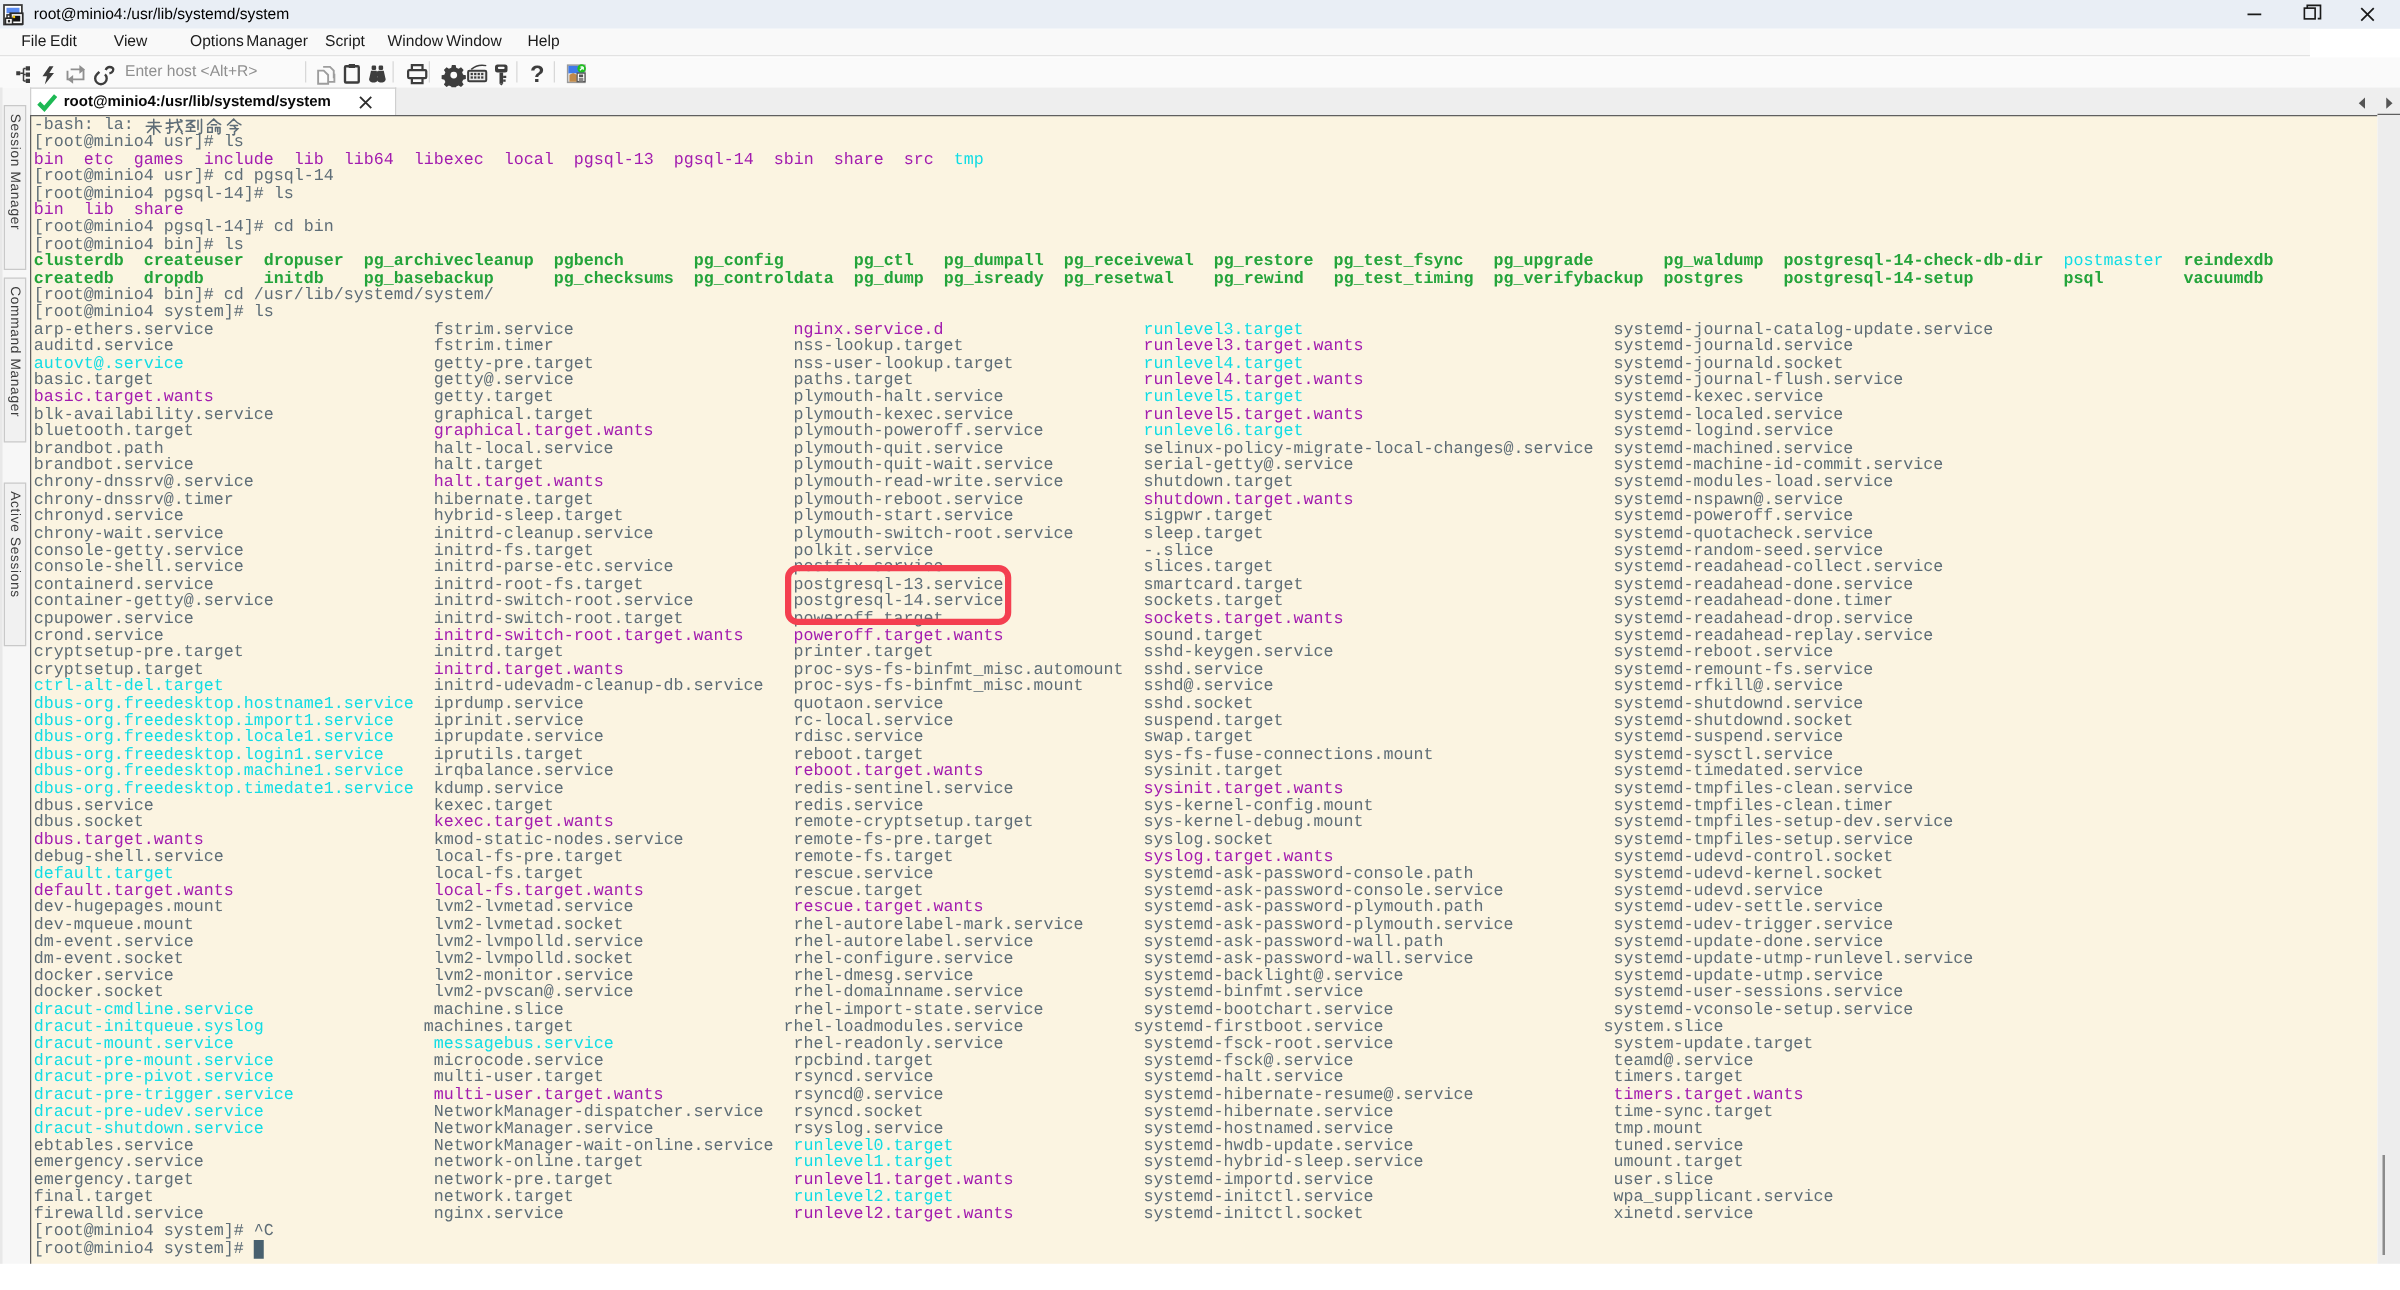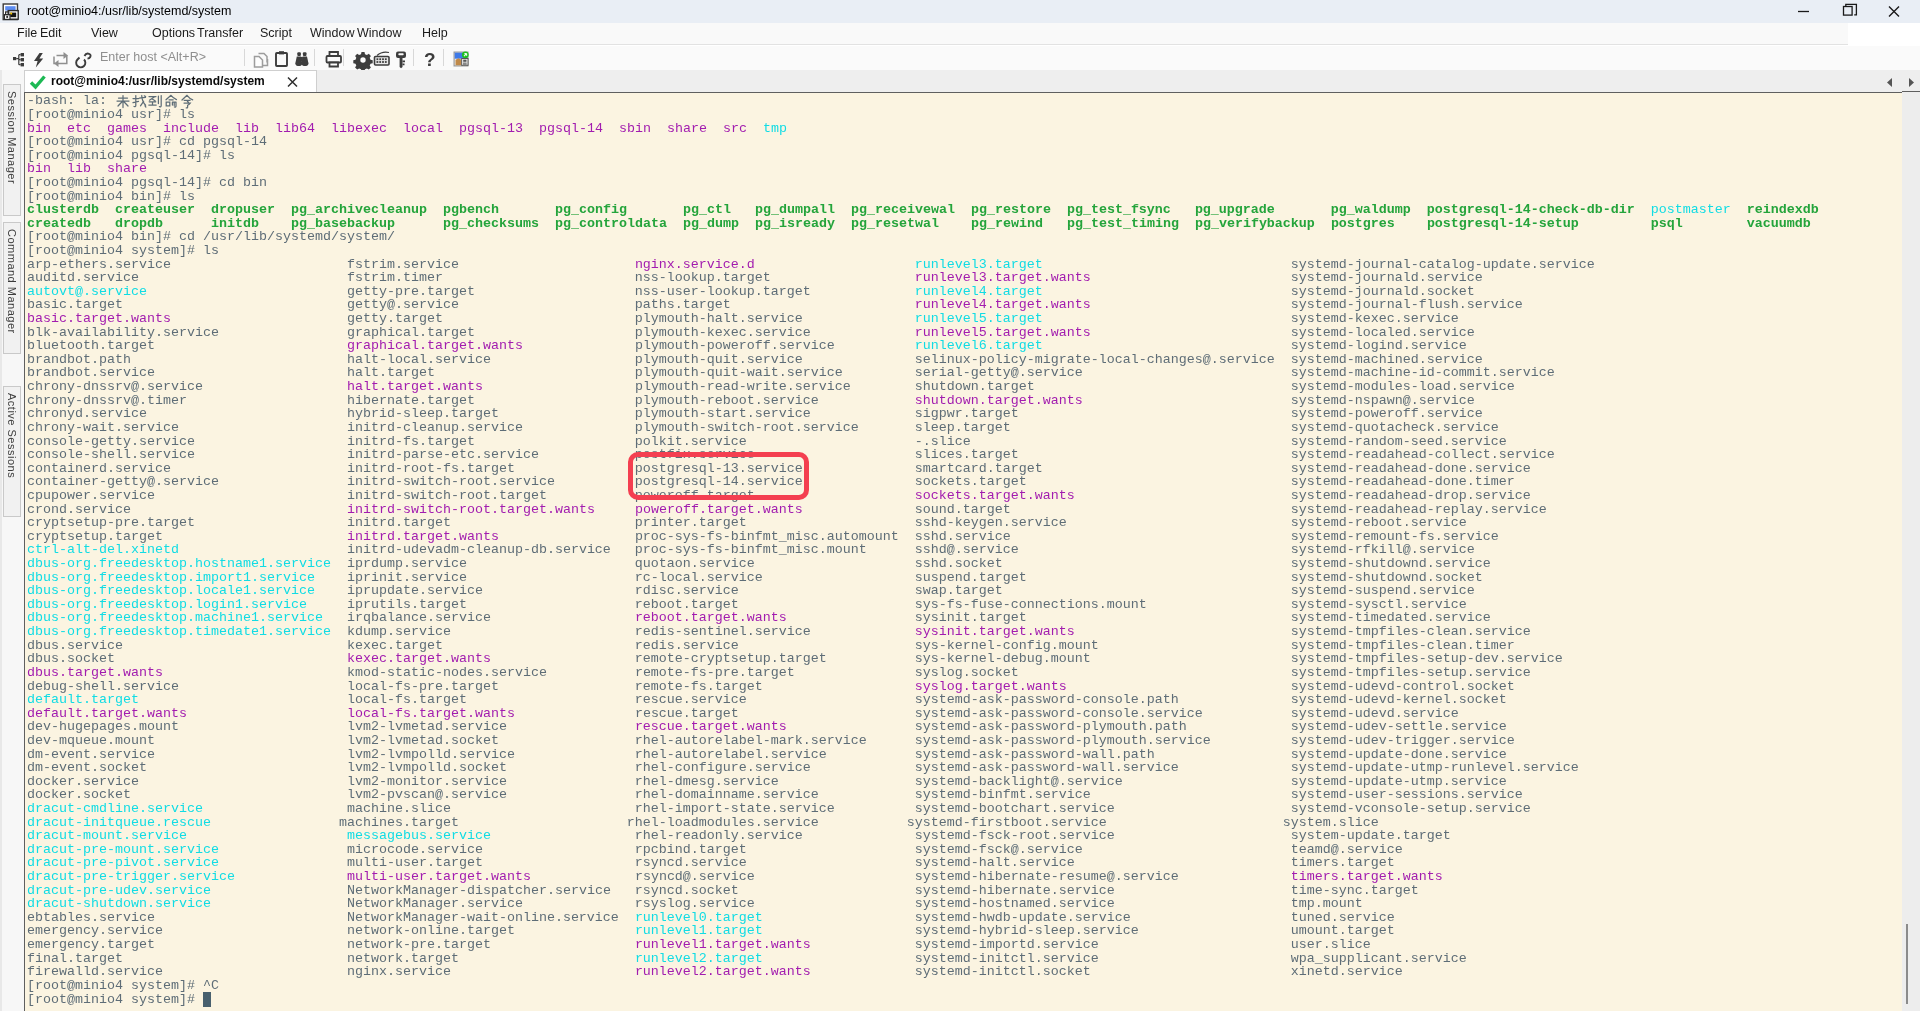--- a/index.html
+++ b/index.html
@@ -60,21 +60,21 @@
   <path d="M1889 6.5 l10 10 M1899 6.5 l-10 10" stroke-width="1.4"></path>
 </g>
 </svg>
     <div id="title">root@minio4:/usr/lib/systemd/system</div>
   </div>
 <div id="menubar">
     <div class="menu" style="left:17px">File</div>
     <div class="menu" style="left:40px">Edit</div>
     <div class="menu" style="left:91px">View</div>
     <div class="menu" style="left:152px">Options</div>
-    <div class="menu" style="left:197px">Transfer</div>
+    <div class="menu" style="left:197px">Manager</div>
     <div class="menu" style="left:260px">Script</div>
     <div class="menu" style="left:310px">Window</div>
     <div class="menu" style="left:357px">Window</div>
     <div class="menu" style="left:422px">Help</div>
   </div>
 <div id="toolbar">
     <svg width="1920" height="24" style="position:absolute;left:0;top:0">
 <g fill="none" stroke="#3d3d3d" stroke-width="1.4">
 
   <g fill="#3d3d3d" stroke="none">
@@ -213,41 +213,41 @@
 chronyd.service                         hybrid-sleep.target                 plymouth-start.service             sigpwr.target                                  systemd-poweroff.service
 chrony-wait.service                     initrd-cleanup.service              plymouth-switch-root.service       sleep.target                                   systemd-quotacheck.service
 console-getty.service                   initrd-fs.target                    polkit.service                     -.slice                                        systemd-random-seed.service
 console-shell.service                   initrd-parse-etc.service            postfix.service                    slices.target                                  systemd-readahead-collect.service
 containerd.service                      initrd-root-fs.target               postgresql-13.service              smartcard.target                               systemd-readahead-done.service
 container-getty@.service                initrd-switch-root.service          postgresql-14.service              sockets.target                                 systemd-readahead-done.timer
 cpupower.service                        initrd-switch-root.target           poweroff.target                    <span class="d">sockets.target.wants</span>                           systemd-readahead-drop.service
 crond.service                           <span class="d">initrd-switch-root.target.wants</span>     <span class="d">poweroff.target.wants</span>              sound.target                                   systemd-readahead-replay.service
 cryptsetup-pre.target                   initrd.target                       printer.target                     sshd-keygen.service                            systemd-reboot.service
 cryptsetup.target                       <span class="d">initrd.target.wants</span>                 proc-sys-fs-binfmt_misc.automount  sshd.service                                   systemd-remount-fs.service
-<span class="c">ctrl-alt-del.xinetd</span>                     initrd-udevadm-cleanup-db.service   proc-sys-fs-binfmt_misc.mount      sshd@.service                                  systemd-rfkill@.service
+<span class="c">ctrl-alt-del.target</span>                     initrd-udevadm-cleanup-db.service   proc-sys-fs-binfmt_misc.mount      sshd@.service                                  systemd-rfkill@.service
 <span class="c">dbus-org.freedesktop.hostname1.service</span>  iprdump.service                     quotaon.service                    sshd.socket                                    systemd-shutdownd.service
 <span class="c">dbus-org.freedesktop.import1.service</span>    iprinit.service                     rc-local.service                   suspend.target                                 systemd-shutdownd.socket
 <span class="c">dbus-org.freedesktop.locale1.service</span>    iprupdate.service                   rdisc.service                      swap.target                                    systemd-suspend.service
 <span class="c">dbus-org.freedesktop.login1.service</span>     iprutils.target                     reboot.target                      sys-fs-fuse-connections.mount                  systemd-sysctl.service
 <span class="c">dbus-org.freedesktop.machine1.service</span>   irqbalance.service                  <span class="d">reboot.target.wants</span>                sysinit.target                                 systemd-timedated.service
 <span class="c">dbus-org.freedesktop.timedate1.service</span>  kdump.service                       redis-sentinel.service             <span class="d">sysinit.target.wants</span>                           systemd-tmpfiles-clean.service
 dbus.service                            kexec.target                        redis.service                      sys-kernel-config.mount                        systemd-tmpfiles-clean.timer
 dbus.socket                             <span class="d">kexec.target.wants</span>                  remote-cryptsetup.target           sys-kernel-debug.mount                         systemd-tmpfiles-setup-dev.service
 <span class="d">dbus.target.wants</span>                       kmod-static-nodes.service           remote-fs-pre.target               syslog.socket                                  systemd-tmpfiles-setup.service
 debug-shell.service                     local-fs-pre.target                 remote-fs.target                   <span class="d">syslog.target.wants</span>                            systemd-udevd-control.socket
 <span class="c">default.target</span>                          local-fs.target                     rescue.service                     systemd-ask-password-console.path              systemd-udevd-kernel.socket
 <span class="d">default.target.wants</span>                    <span class="d">local-fs.target.wants</span>               rescue.target                      systemd-ask-password-console.service           systemd-udevd.service
 dev-hugepages.mount                     lvm2-lvmetad.service                <span class="d">rescue.target.wants</span>                systemd-ask-password-plymouth.path             systemd-udev-settle.service
 dev-mqueue.mount                        lvm2-lvmetad.socket                 rhel-autorelabel-mark.service      systemd-ask-password-plymouth.service          systemd-udev-trigger.service
 dm-event.service                        lvm2-lvmpolld.service               rhel-autorelabel.service           systemd-ask-password-wall.path                 systemd-update-done.service
 dm-event.socket                         lvm2-lvmpolld.socket                rhel-configure.service             systemd-ask-password-wall.service              systemd-update-utmp-runlevel.service
 docker.service                          lvm2-monitor.service                rhel-dmesg.service                 systemd-backlight@.service                     systemd-update-utmp.service
 docker.socket                           lvm2-pvscan@.service                rhel-domainname.service            systemd-binfmt.service                         systemd-user-sessions.service
 <span class="c">dracut-cmdline.service</span>                  machine.slice                       rhel-import-state.service          systemd-bootchart.service                      systemd-vconsole-setup.service
-<span class="c">dracut-initqueue.rescue</span>                machines.target                     rhel-loadmodules.service           systemd-firstboot.service                      system.slice
+<span class="c">dracut-initqueue.syslog</span>                machines.target                     rhel-loadmodules.service           systemd-firstboot.service                      system.slice
 <span class="c">dracut-mount.service</span>                    <span class="c">messagebus.service</span>                  rhel-readonly.service              systemd-fsck-root.service                      system-update.target
 <span class="c">dracut-pre-mount.service</span>                microcode.service                   rpcbind.target                     systemd-fsck@.service                          teamd@.service
 <span class="c">dracut-pre-pivot.service</span>                multi-user.target                   rsyncd.service                     systemd-halt.service                           timers.target
 <span class="c">dracut-pre-trigger.service</span>              <span class="d">multi-user.target.wants</span>             rsyncd@.service                    systemd-hibernate-resume@.service              <span class="d">timers.target.wants</span>
 <span class="c">dracut-pre-udev.service</span>                 NetworkManager-dispatcher.service   rsyncd.socket                      systemd-hibernate.service                      time-sync.target
 <span class="c">dracut-shutdown.service</span>                 NetworkManager.service              rsyslog.service                    systemd-hostnamed.service                      tmp.mount
 ebtables.service                        NetworkManager-wait-online.service  <span class="c">runlevel0.target</span>                   systemd-hwdb-update.service                    tuned.service
 emergency.service                       network-online.target               <span class="c">runlevel1.target</span>                   systemd-hybrid-sleep.service                   umount.target
 emergency.target                        network-pre.target                  <span class="d">runlevel1.target.wants</span>             systemd-importd.service                        user.slice
 final.target                            network.target                      <span class="c">runlevel2.target</span>                   systemd-initctl.service                        wpa_supplicant.service

